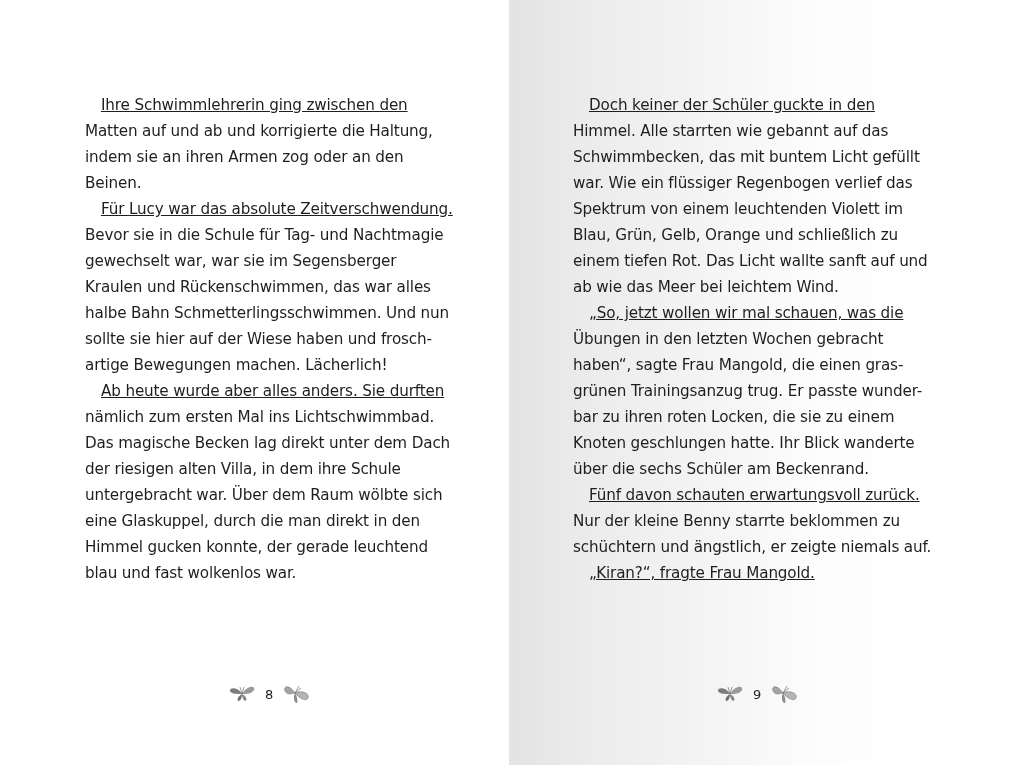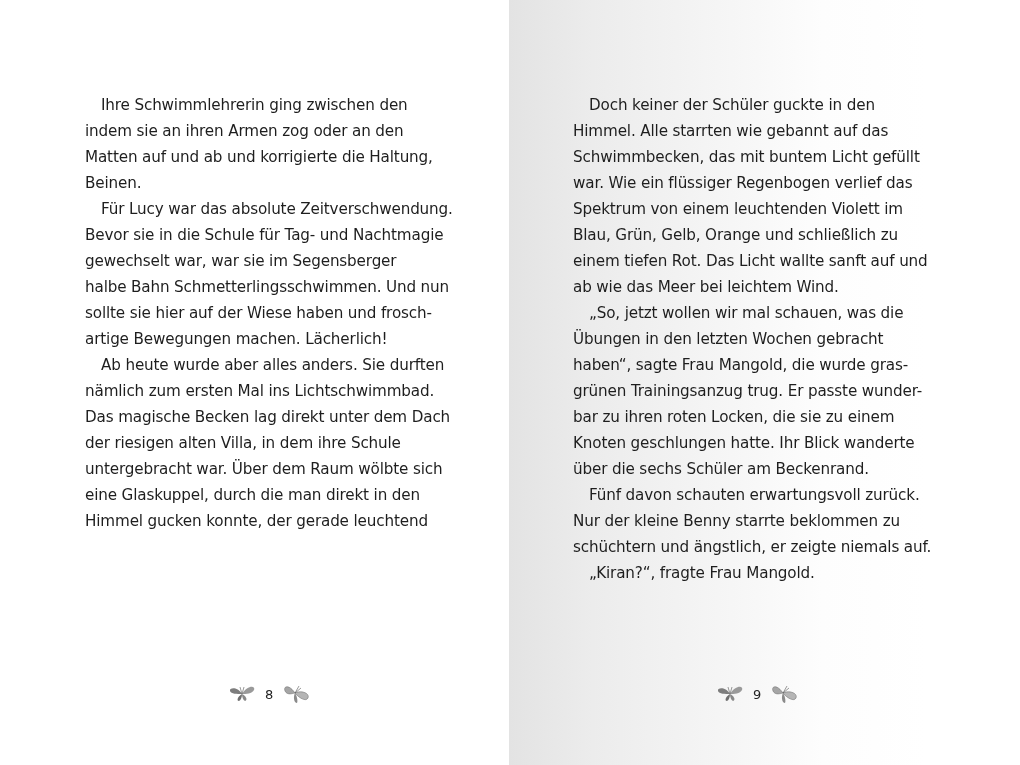--- a/index.html
+++ b/index.html
@@ -19,51 +19,53 @@
   }
   .text-block {
     position: absolute; top: 92px;
     font-size: 15.2px; line-height: 26px;
     letter-spacing: -0.15px;
     white-space: nowrap;
   }
   .page-left .text-block { left: 85px; }
   .page-right .text-block { left: 64px; }
   .line { display: block; height: 26px; }
-  .line.indent { padding-left: 16px; }
+  .line.indent { padding-left: 16px; text-decoration: underline; }
   .footer {
     position: absolute; top: 682px; display: flex; align-items: center; gap: 8px;
   }
   .page-left .footer { left: 227px; }
   .page-right .footer { left: 206px; }
   .page-number { font-size: 13px; color: #222; }
   .butterfly { width: 30px; height: 24px; display: block; }
 </style>
 </head>
 <body>
 
 <div class="page page-left">
   <div class="text-block" id="left-text">
       <span class="line indent">Ihre Schwimmlehrerin ging zwischen den</span>
+      <span class="line">Matten auf und ab und korrigierte die Haltung,</span>
       <span class="line">indem sie an ihren Armen zog oder an den</span>
-      <span class="line">Matten auf und ab und korrigierte die Haltung,</span>
       <span class="line">Beinen.</span>
       <span class="line indent">Für Lucy war das absolute Zeitverschwendung.</span>
       <span class="line">Bevor sie in die Schule für Tag- und Nachtmagie</span>
       <span class="line">gewechselt war, war sie im Segensberger</span>
+      <span class="line">Kraulen und Rückenschwimmen, das war alles</span>
       <span class="line">halbe Bahn Schmetterlingsschwimmen. Und nun</span>
       <span class="line">sollte sie hier auf der Wiese haben und frosch-</span>
       <span class="line">artige Bewegungen machen. Lächerlich!</span>
       <span class="line indent">Ab heute wurde aber alles anders. Sie durften</span>
       <span class="line">nämlich zum ersten Mal ins Lichtschwimmbad.</span>
       <span class="line">Das magische Becken lag direkt unter dem Dach</span>
       <span class="line">der riesigen alten Villa, in dem ihre Schule</span>
       <span class="line">untergebracht war. Über dem Raum wölbte sich</span>
       <span class="line">eine Glaskuppel, durch die man direkt in den</span>
       <span class="line">Himmel gucken konnte, der gerade leuchtend</span>
+      <span class="line">blau und fast wolkenlos war.</span>
     </div>
   <div class="footer">
     <svg class="butterfly" viewBox="0 0 30 24">
       <path d="M15 12 C10 4, 2 6, 3 9 C4 12, 10 12, 15 12 Z" fill="#7d7d7d"></path>
       <path d="M15 12 C20 3, 29 3, 27 8 C25 12, 19 12, 15 12 Z" fill="#9a9a9a"></path>
       <path d="M15 12 C11 14, 9 19, 12 19 C14 18, 15 15, 15 12 Z" fill="#6e6e6e"></path>
       <path d="M15 12 C19 14, 21 18, 18 19 C16 18, 15 15, 15 12 Z" fill="#888"></path>
       <path d="M15 12 L13 5 M15 12 L17 5" stroke="#555" stroke-width="0.6"></path>
     </svg>
     <span class="page-number">8</span>
@@ -81,21 +83,21 @@
       <span class="line indent">Doch keiner der Schüler guckte in den</span>
       <span class="line">Himmel. Alle starrten wie gebannt auf das</span>
       <span class="line">Schwimmbecken, das mit buntem Licht gefüllt</span>
       <span class="line">war. Wie ein flüssiger Regenbogen verlief das</span>
       <span class="line">Spektrum von einem leuchtenden Violett im</span>
       <span class="line">Blau, Grün, Gelb, Orange und schließlich zu</span>
       <span class="line">einem tiefen Rot. Das Licht wallte sanft auf und</span>
       <span class="line">ab wie das Meer bei leichtem Wind.</span>
       <span class="line indent">„So, jetzt wollen wir mal schauen, was die</span>
       <span class="line">Übungen in den letzten Wochen gebracht</span>
-      <span class="line">haben“, sagte Frau Mangold, die wurde gras-</span>
+      <span class="line">haben“, sagte Frau Mangold, die einen gras-</span>
       <span class="line">grünen Trainingsanzug trug. Er passte wunder-</span>
       <span class="line">bar zu ihren roten Locken, die sie zu einem</span>
       <span class="line">Knoten geschlungen hatte. Ihr Blick wanderte</span>
       <span class="line">über die sechs Schüler am Beckenrand.</span>
       <span class="line indent">Fünf davon schauten erwartungsvoll zurück.</span>
       <span class="line">Nur der kleine Benny starrte beklommen zu</span>
       <span class="line">schüchtern und ängstlich, er zeigte niemals auf.</span>
       <span class="line indent">„Kiran?“, fragte Frau Mangold.</span>
     </div>
   <div class="footer">

